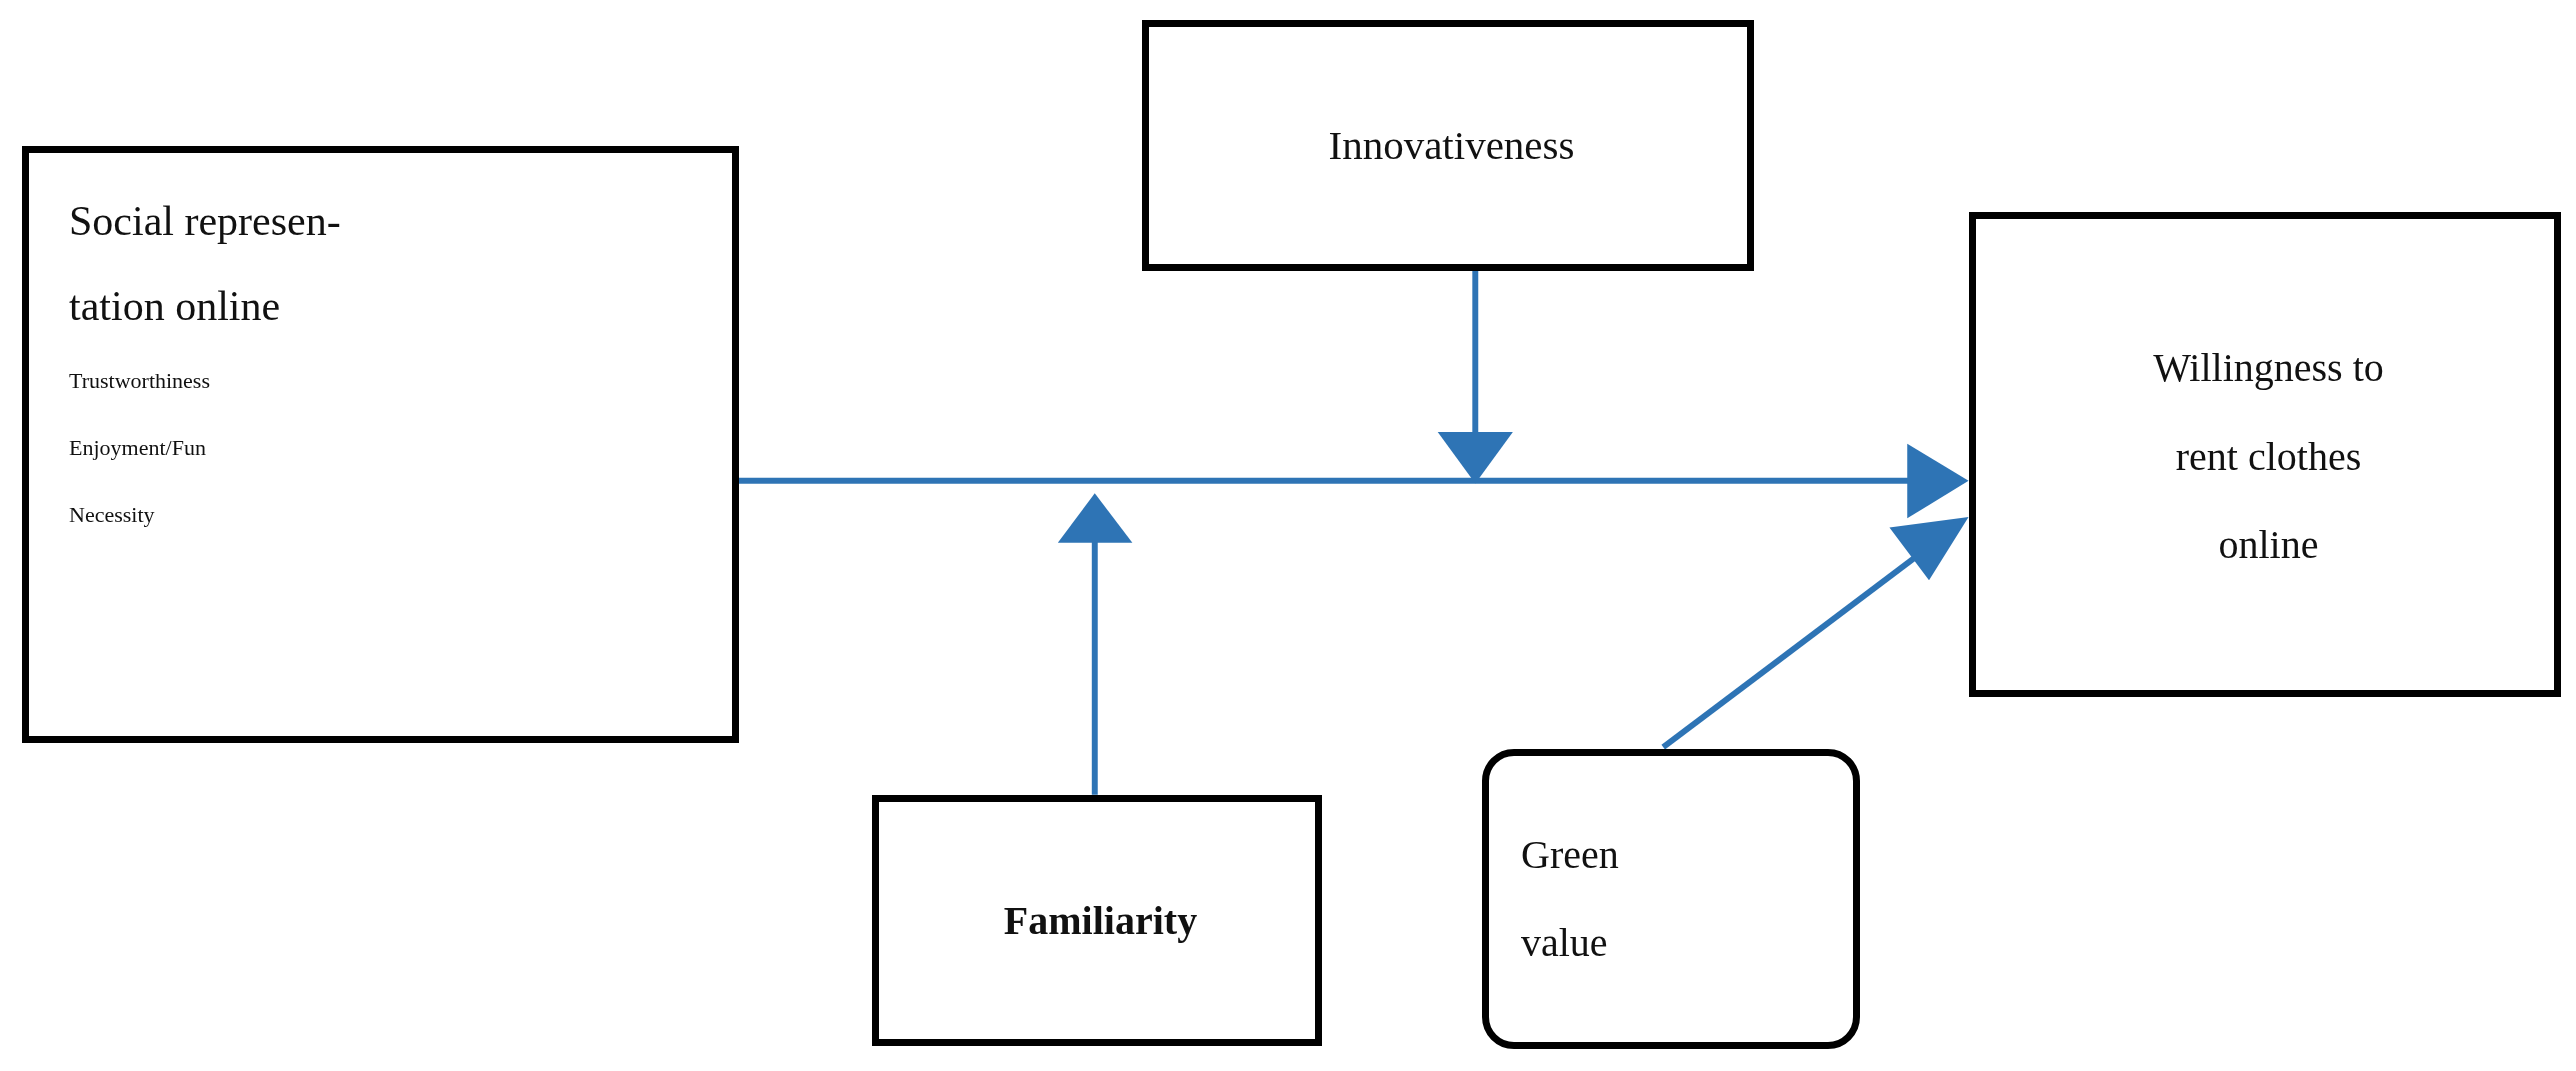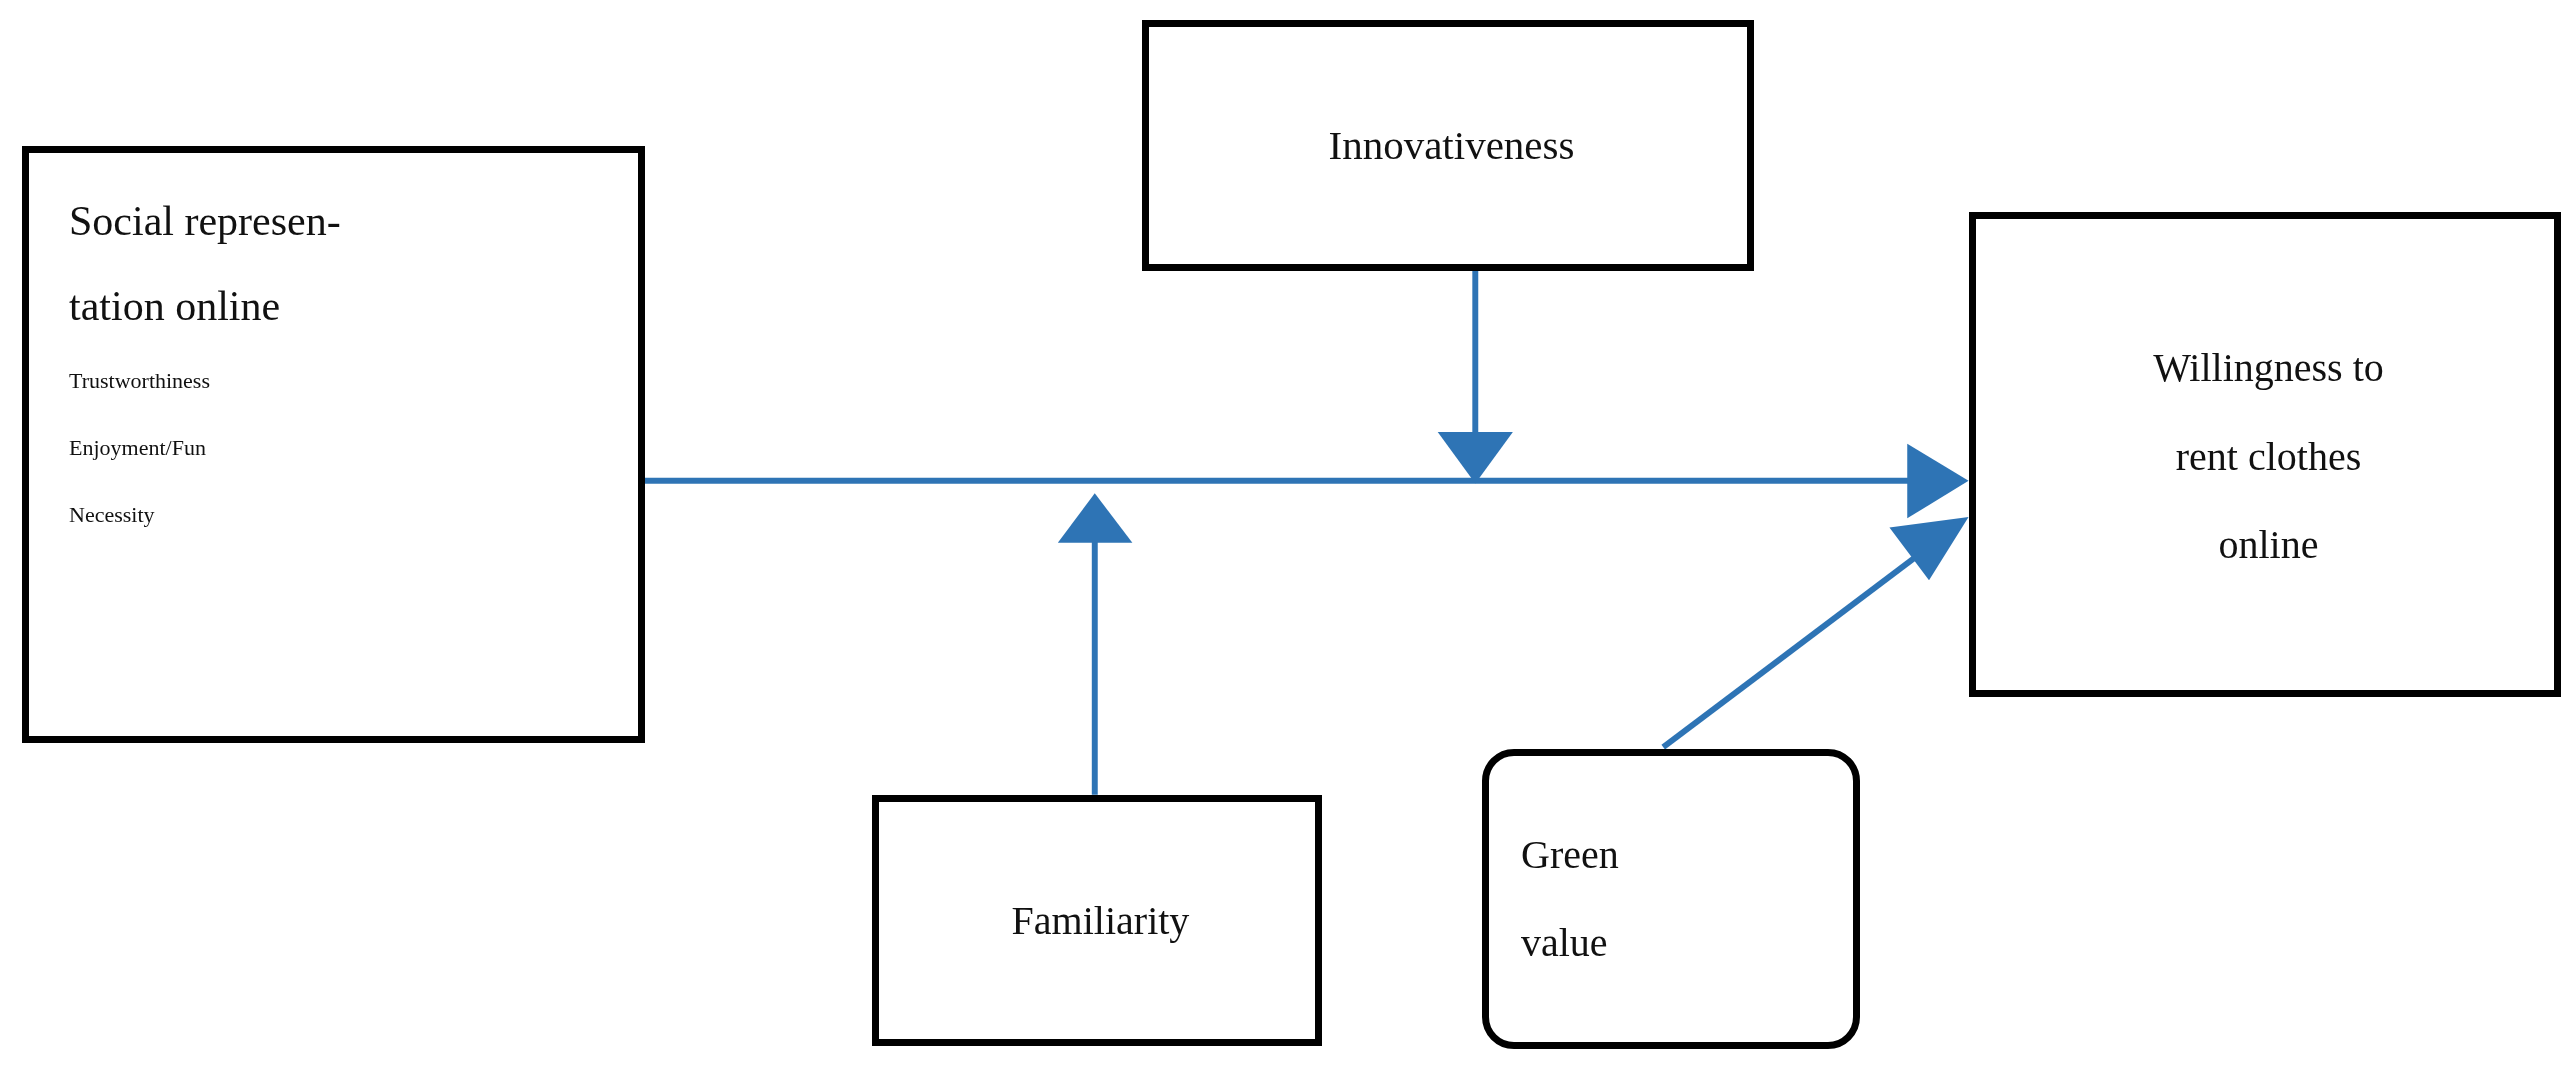--- a/index.html
+++ b/index.html
@@ -32,21 +32,21 @@
     display: block;
     white-space: nowrap;
     line-height: 1.0;
     color: #111111;
   }
 
   
   #node-social {
     left: 22px;
     top: 146px;
-    width: 623px;
+    width: 717px;
     height: 597px;
     align-items: flex-start;
     justify-content: flex-start;
     padding: 47px 0 0 40px;
   }
   #node-social .head-line {
     font-size: 42px;
     line-height: 1.0;
     margin-bottom: 43px;
   }
@@ -78,21 +78,21 @@
     margin: 24.4px 0;
   }
 
   
   #node-familiarity {
     left: 872px;
     top: 795px;
     width: 450px;
     height: 251px;
   }
-  #node-familiarity .node-line { font-size: 40px; }
+  #node-familiarity .node-line { font-size: 40px; font-weight: bold; }
 
   
   #node-greenvalue {
     left: 1482px;
     top: 749px;
     width: 378px;
     height: 300px;
     align-items: flex-start;
     padding-left: 32px;
     border-radius: 32px;

